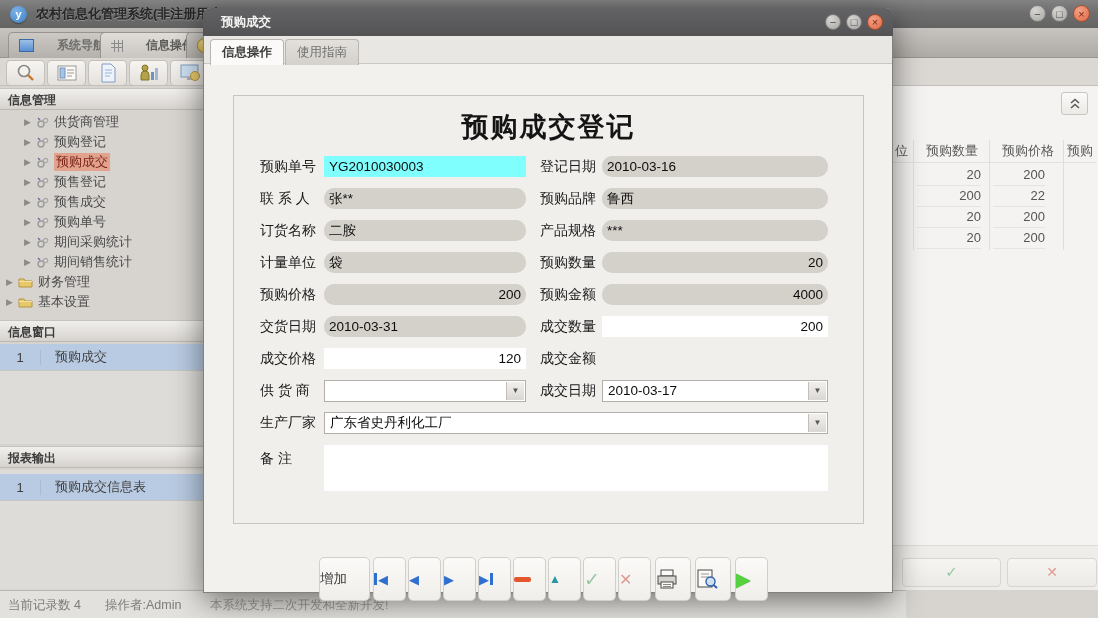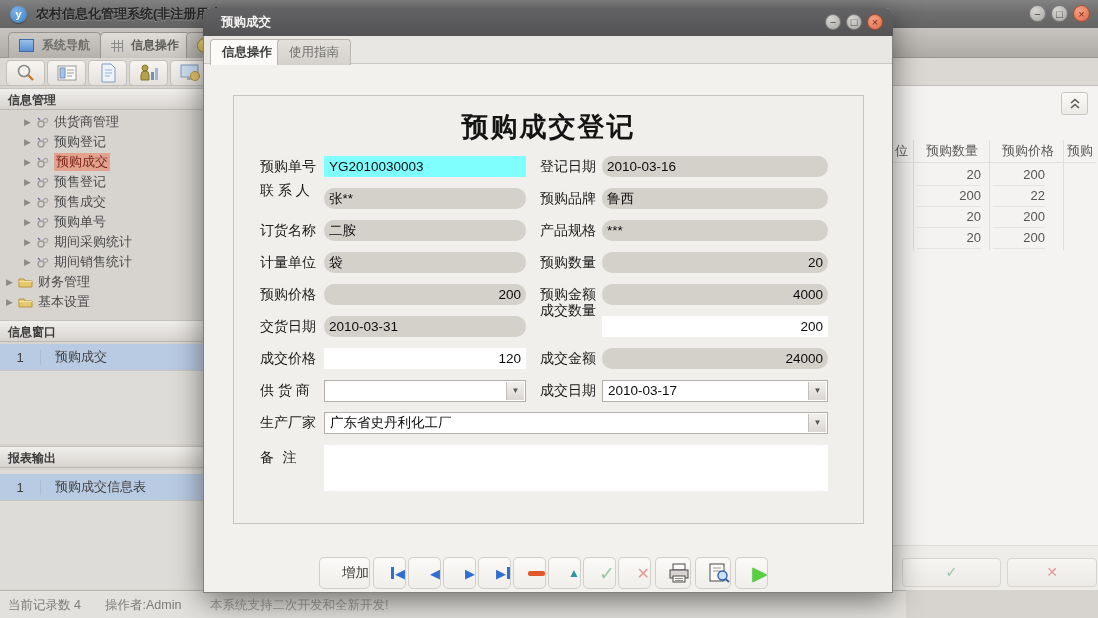--- a/index.html
+++ b/index.html
@@ -16,21 +16,21 @@
   .winctl{position:absolute;top:5px;display:flex;gap:5px;}
   .winctl.main{right:8px;}
   .cbtn{width:17px;height:17px;border-radius:50%;text-align:center;line-height:16px;font-size:11px;color:#4a4a4a;
     background:radial-gradient(circle at 35% 30%,#d8d6d3,#a8a6a3);border:1px solid #7e7c79;box-sizing:border-box;}
   .cbtn.close{background:radial-gradient(circle at 35% 30%,#f2a186,#e06a46);color:#7c2a14;border-color:#a84b2c;}
 
   
   .maintabs{position:absolute;left:0;top:28px;width:1098px;height:30px;
     background:linear-gradient(#c7c4c0,#aeaba6);border-bottom:1px solid #98958f;box-sizing:border-box;}
   .mtab{position:absolute;top:4px;height:26px;border:1px solid #97948f;border-bottom:none;border-radius:5px 5px 0 0;
-    display:flex;align-items:center;gap:8px;padding:0 10px;box-sizing:border-box;font-weight:bold;}
+    display:flex;align-items:center;gap:23px;padding:0 10px;box-sizing:border-box;font-weight:bold;}
   .mtab.inactive{background:linear-gradient(#ccc9c5,#b4b1ac);color:#6f6e6b;}
   .mtab.active{background:linear-gradient(#e0ddd9,#c9c6c1);color:#5d5c59;}
   .sq-icon{width:13px;height:11px;background:linear-gradient(#9cc0e8,#5b8fd4);border:1px solid #3a6aa8;}
   .grid-icon{width:12px;height:12px;
     background:linear-gradient(#8a8a8a,#8a8a8a) 0 3px/12px 1px no-repeat,
       linear-gradient(#8a8a8a,#8a8a8a) 0 7px/12px 1px no-repeat,
       linear-gradient(#8a8a8a,#8a8a8a) 3px 0/1px 12px no-repeat,
       linear-gradient(#8a8a8a,#8a8a8a) 7px 0/1px 12px no-repeat,
       linear-gradient(#8a8a8a,#8a8a8a) 11px 0/1px 12px no-repeat;}
   .circ-icon{width:13px;height:13px;border-radius:50%;background:radial-gradient(circle at 35% 30%,#f4e08a,#d9b43c);border:1px solid #a8882a;}
@@ -94,22 +94,22 @@
   .fld.cyan{background:#80ffff;}
   .fld.edit{background:#ffffff;}
   .fld.num{text-align:right;}
   .dd{position:absolute;height:22px;background:#fff;border:1px solid #b3b0ac;box-sizing:border-box;
     font-size:13.5px;line-height:20px;color:#0c0c0c;padding:0 22px 0 5px;overflow:hidden;white-space:nowrap;}
   .dd .dd-btn{position:absolute;right:1px;top:1px;bottom:1px;width:17px;background:linear-gradient(#f2f0ed,#dbd8d4);
     border-left:1px solid #c2bfbb;display:flex;align-items:center;justify-content:center;font-size:8px;color:#555;}
   .note{position:absolute;background:#fff;}
 
   .dlg-btnbar{position:absolute;left:0;top:549px;width:688px;height:40px;}
-  .dbtn{position:absolute;top:0;height:32px;border:1px solid #d2cfcb;border-radius:5px;background:linear-gradient(#fbfaf8,#f0eeea);
-    display:flex;align-items:center;justify-content:flex-end;box-sizing:border-box;}
+  .dbtn{position:absolute;top:0;height:44px;border:1px solid #d2cfcb;border-radius:5px;background:linear-gradient(#fbfaf8,#f0eeea);
+    display:flex;align-items:center;justify-content:flex-start;box-sizing:border-box;}
   .dbtn .txt{font-size:13.5px;color:#3d3d3d;}
   .navglyph{color:#2f6fd0;font-size:13px;}
   .navbar{width:3px;height:12px;background:#2f6fd0;}
   .nav-wrap{display:flex;align-items:center;gap:1px;}
   .minus-g{width:17px;height:5px;background:#e2572b;border-radius:2px;}
   .up-g{color:#2a96a5;font-size:12px;}
   .check-g{color:#97c7a5;font-size:19px;font-weight:bold;}
   .cross-g{color:#e09a93;font-size:16px;font-weight:bold;}
   .play-g{color:#55d23e;font-size:19px;text-shadow:0 0 1px #2e8a1e;}
 </style>
@@ -341,32 +341,32 @@
       <div class="dlg-title">预购成交</div>
       <div class="winctl dlg">
         <div class="cbtn" style="width:16px;height:16px;line-height:15px;">−</div>
         <div class="cbtn" style="width:16px;height:16px;line-height:15px;">□</div>
         <div class="cbtn close" style="width:16px;height:16px;line-height:15px;">×</div>
       </div>
     </div>
 
     <div class="dlg-tabs">
       <div class="dtab active" style="left:6px;width:72px;">信息操作</div>
-      <div class="dtab inactive" style="left:73px;width:72px;">使用指南</div>
+      <div class="dtab inactive" style="left:81px;width:72px;">使用指南</div>
     </div>
 
     <div class="formbox">
       <div class="ftitle">预购成交登记</div>
 
       <div class="flabel" style="left:26px;top:60px;">预购单号</div>
       <div class="fld cyan" style="left:90px;top:60px;width:202px;">YG2010030003</div>
       <div class="flabel" style="left:306px;top:60px;">登记日期</div>
       <div class="fld ro" style="left:368px;top:60px;width:226px;">2010-03-16</div>
 
-      <div class="flabel" style="left:26px;top:84px;">联 系 人</div>
+      <div class="flabel" style="left:26px;top:92px;">联 系 人</div>
       <div class="fld ro" style="left:90px;top:92px;width:202px;">张**</div>
       <div class="flabel" style="left:306px;top:92px;">预购品牌</div>
       <div class="fld ro" style="left:368px;top:92px;width:226px;">鲁西</div>
 
       <div class="flabel" style="left:26px;top:124px;">订货名称</div>
       <div class="fld ro" style="left:90px;top:124px;width:202px;">二胺</div>
       <div class="flabel" style="left:306px;top:124px;">产品规格</div>
       <div class="fld ro" style="left:368px;top:124px;width:226px;">***</div>
 
       <div class="flabel" style="left:26px;top:156px;">计量单位</div>
@@ -374,46 +374,45 @@
       <div class="flabel" style="left:306px;top:156px;">预购数量</div>
       <div class="fld ro num" style="left:368px;top:156px;width:226px;">20</div>
 
       <div class="flabel" style="left:26px;top:188px;">预购价格</div>
       <div class="fld ro num" style="left:90px;top:188px;width:202px;">200</div>
       <div class="flabel" style="left:306px;top:188px;">预购金额</div>
       <div class="fld ro num" style="left:368px;top:188px;width:226px;">4000</div>
 
       <div class="flabel" style="left:26px;top:220px;">交货日期</div>
       <div class="fld ro" style="left:90px;top:220px;width:202px;">2010-03-31</div>
-      <div class="flabel" style="left:306px;top:204px;">成交数量</div>
+      <div class="flabel" style="left:306px;top:220px;">成交数量</div>
       <div class="fld edit num" style="left:368px;top:220px;width:226px;">200</div>
 
       <div class="flabel" style="left:26px;top:252px;">成交价格</div>
       <div class="fld edit num" style="left:90px;top:252px;width:202px;">120</div>
       <div class="flabel" style="left:306px;top:252px;">成交金额</div>
-      <div class="fld ro num" style="left:368px;top:252px;width:226px;">24000</div>
 
       <div class="flabel" style="left:26px;top:284px;">供 货 商</div>
       <div class="dd" style="left:90px;top:284px;width:202px;">
         <span></span>
         <span class="dd-btn">▼</span>
       </div>
       <div class="flabel" style="left:306px;top:284px;">成交日期</div>
       <div class="dd" style="left:368px;top:284px;width:226px;">
         <span>2010-03-17</span>
         <span class="dd-btn">▼</span>
       </div>
 
       <div class="flabel" style="left:26px;top:316px;">生产厂家</div>
       <div class="dd" style="left:90px;top:316px;width:504px;">
         <span>广东省史丹利化工厂</span>
         <span class="dd-btn">▼</span>
       </div>
 
-      <div class="flabel" style="left:26px;top:352px;font-family:Liberation Mono, monospace;">备 注</div>
+      <div class="flabel" style="left:26px;top:352px;">备 注</div>
       <div class="note" style="left:90px;top:349px;width:504px;height:46px;"></div>
     </div>
 
     <div class="dlg-btnbar">
       <div class="dbtn" style="left:115px;width:51px;">
         <span class="txt">增加</span>
       </div>
       <div class="dbtn" style="left:169px;width:33px;">
         <span class="nav-wrap">
             <span class="navbar"></span>

